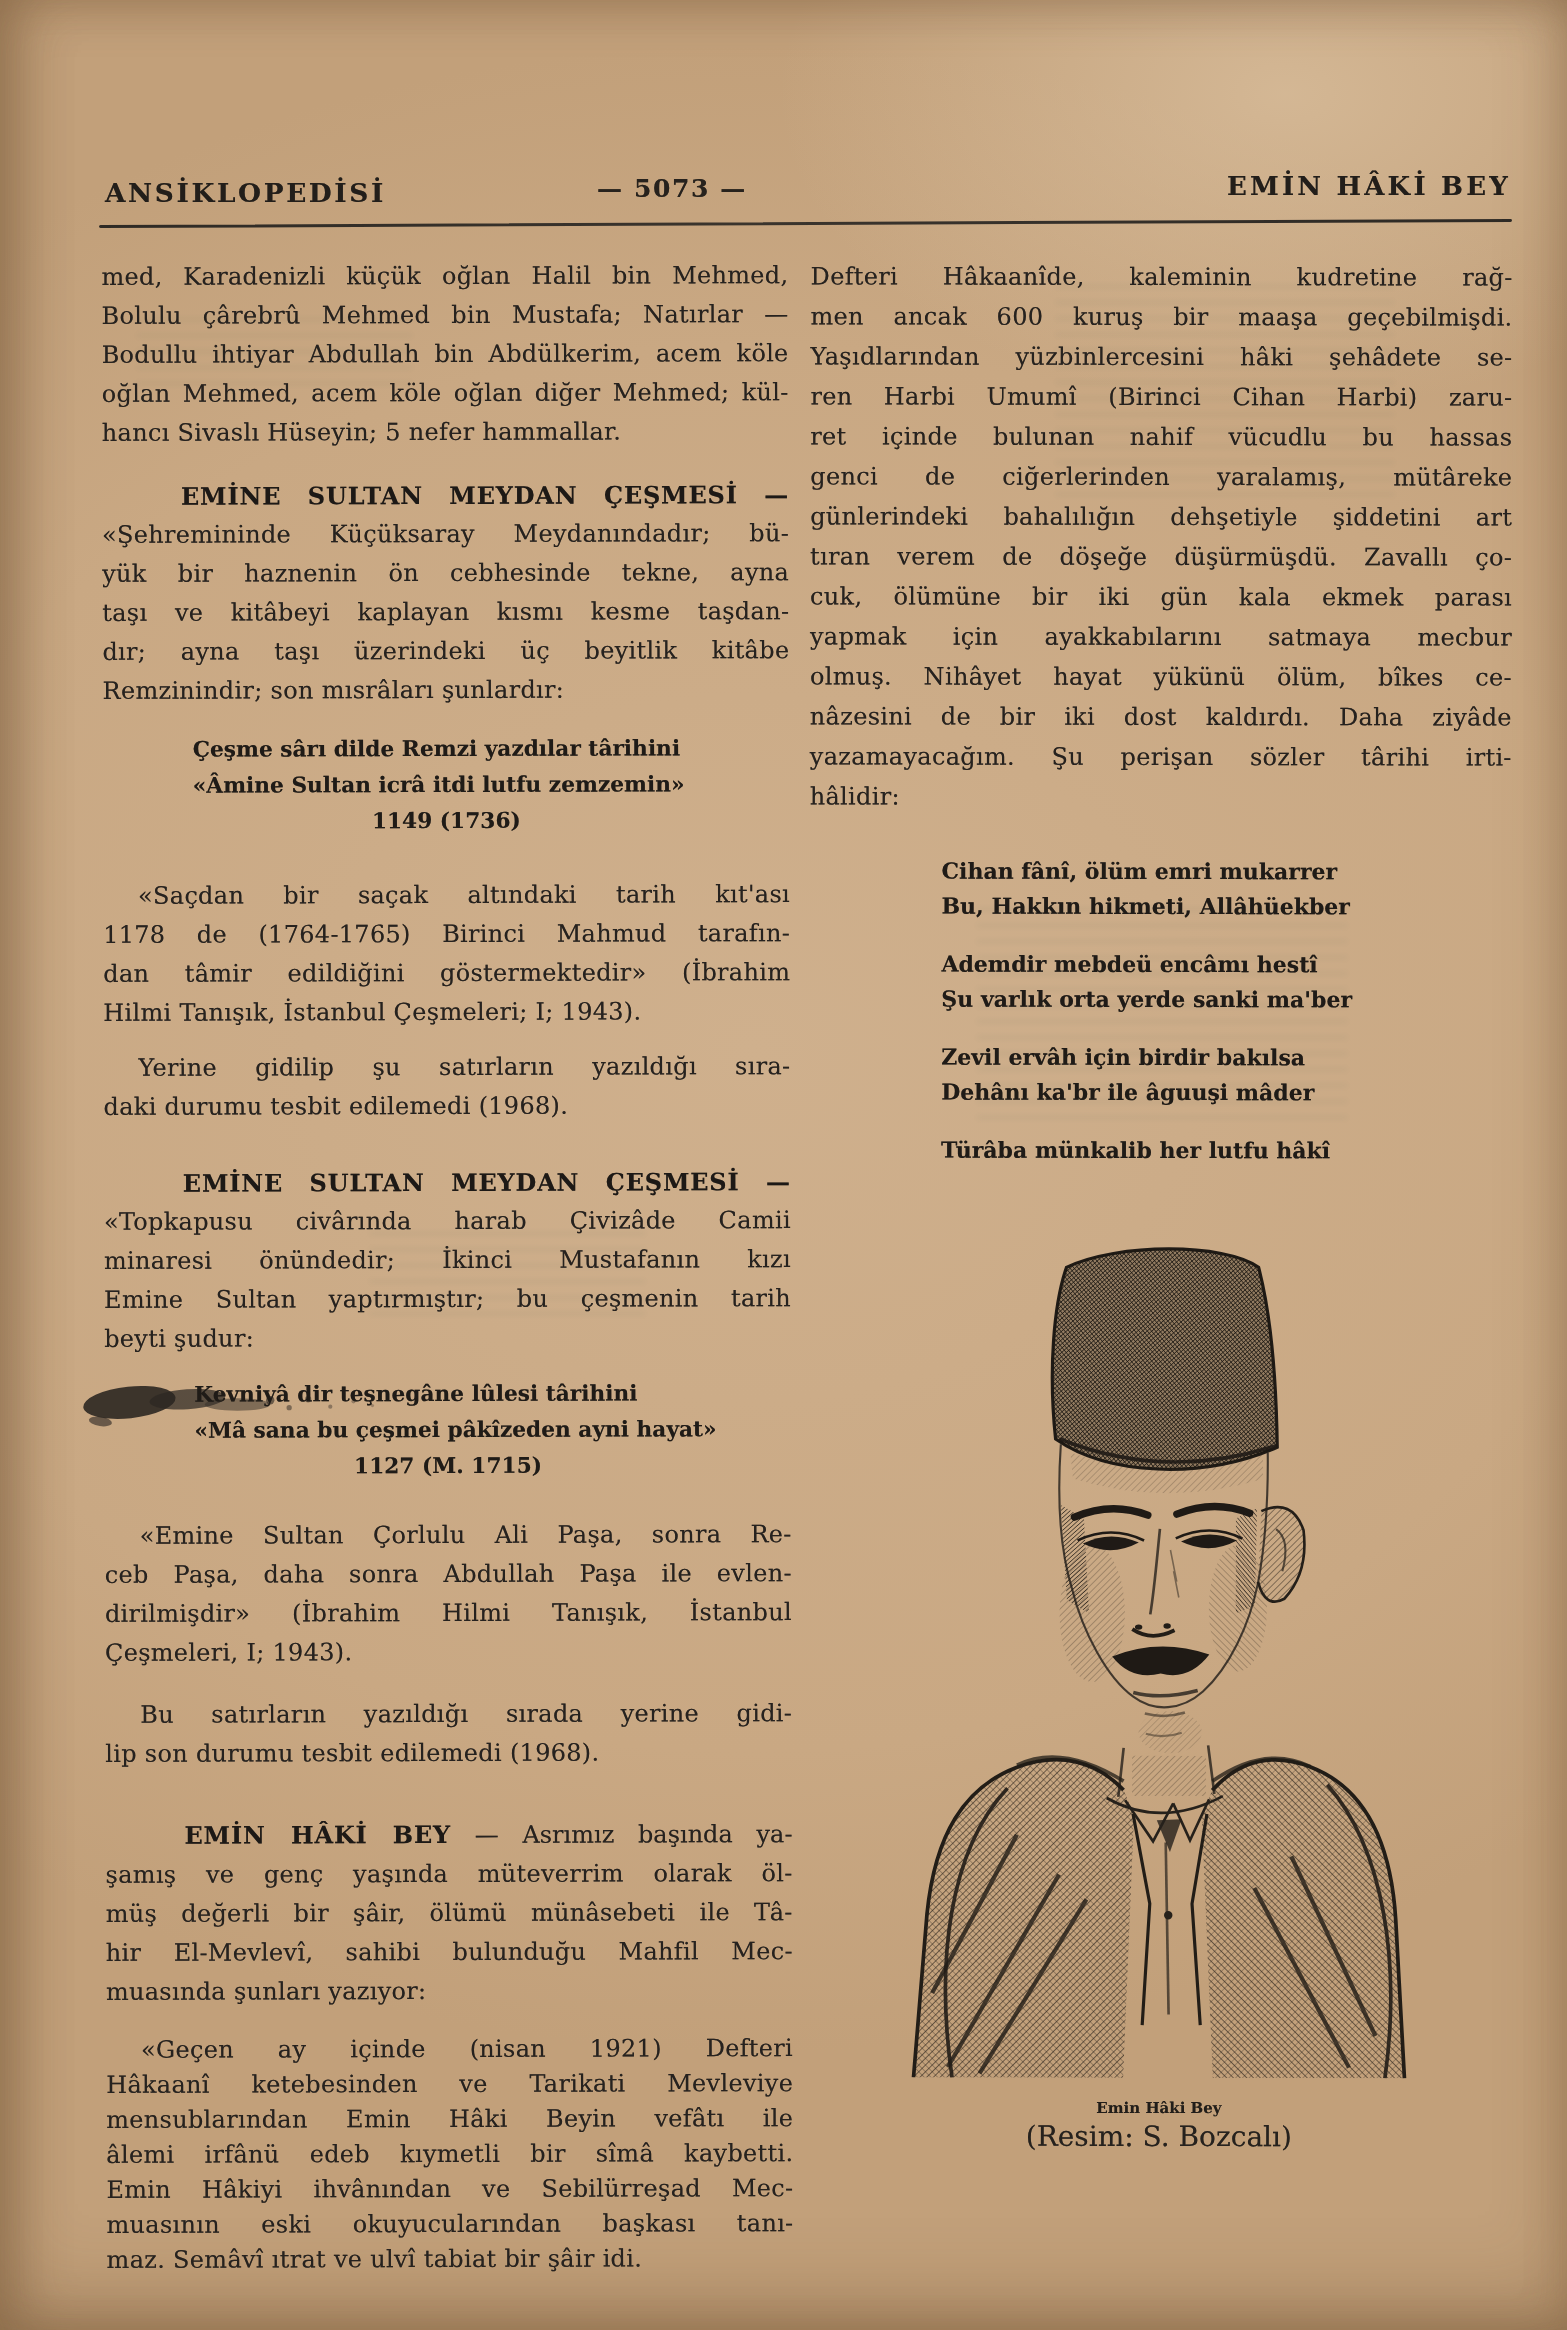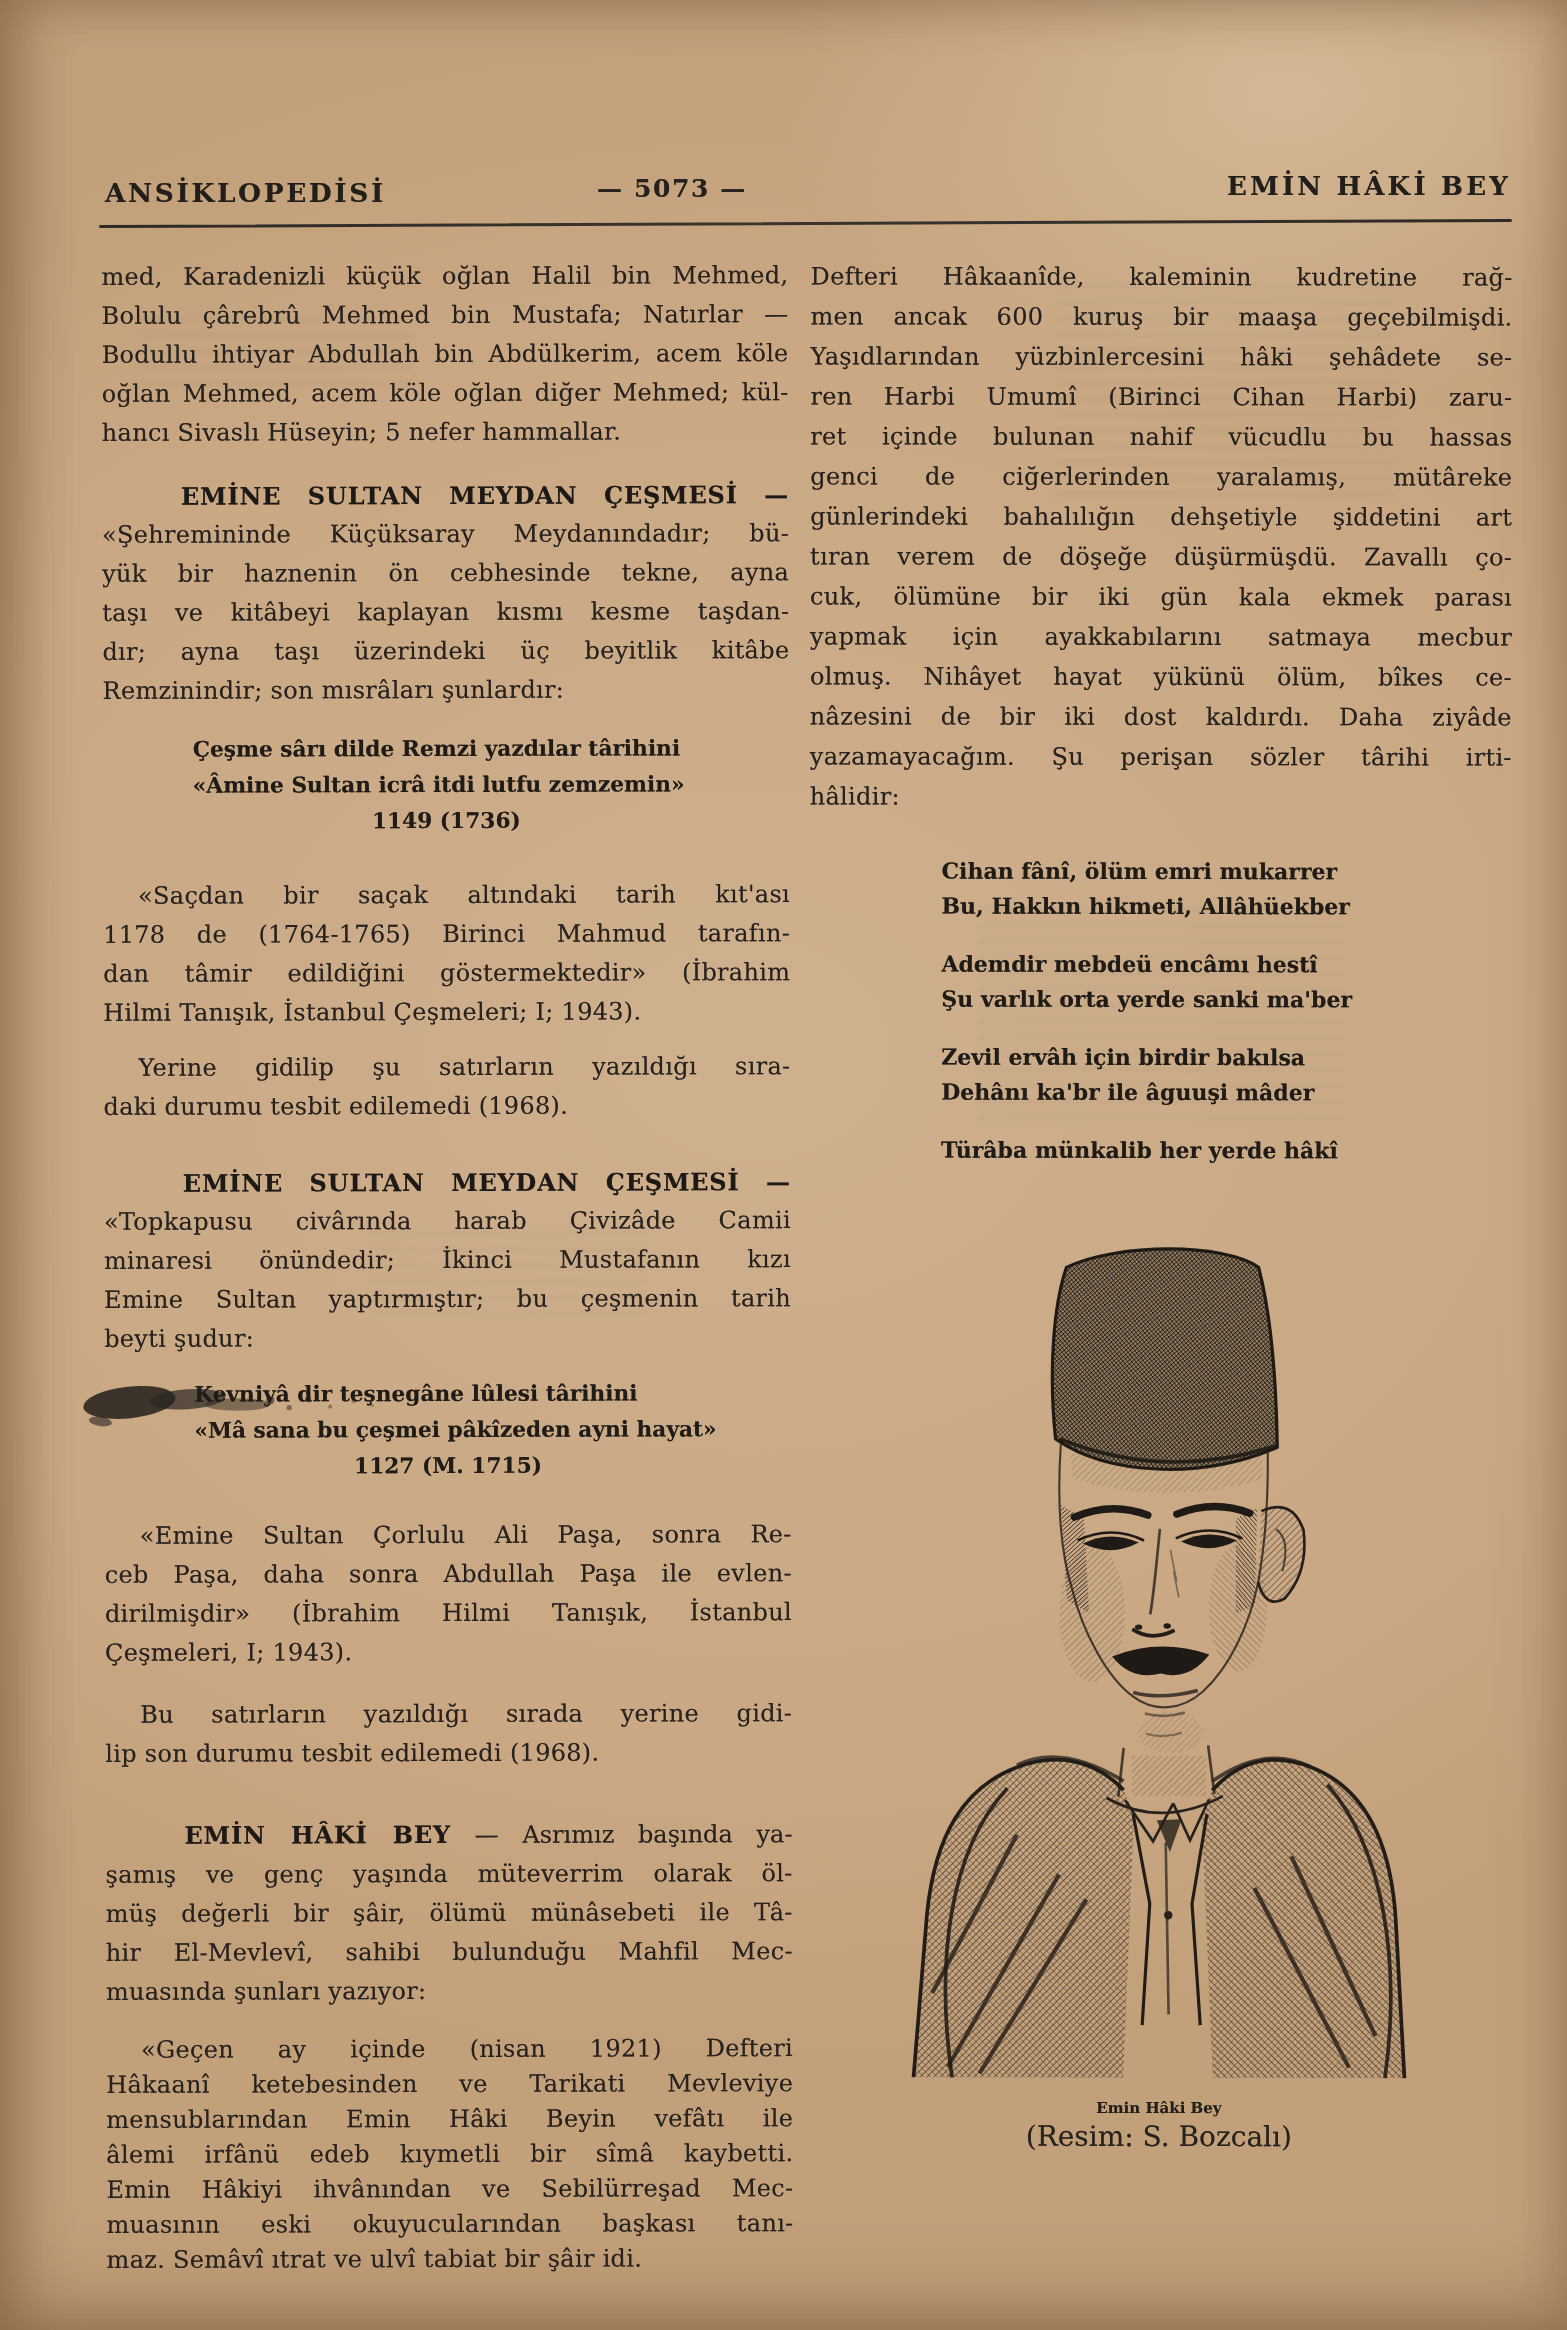--- a/index.html
+++ b/index.html
@@ -204,21 +204,21 @@
         </div>
       <div class="stanza lines">
           <div>Ademdir mebdeü encâmı hestî</div>
           <div>Şu varlık orta yerde sanki ma'ber</div>
         </div>
       <div class="stanza lines">
           <div>Zevil ervâh için birdir bakılsa</div>
           <div>Dehânı ka'br ile âguuşi mâder</div>
         </div>
       <div class="stanza lines">
-          <div>Türâba münkalib her yerde hâkî</div>
+          <div>Türâba münkalib her lutfu hâkî</div>
         </div>
     </div>
 
     <div class="portrait-wrap">
       <svg viewBox="0 0 1040 1640" width="549" height="866" aria-hidden="true">
         <defs>
           <pattern id="d45" width="9" height="9" patternUnits="userSpaceOnUse" patternTransform="rotate(45)">
             <line x1="0" y1="0" x2="0" y2="9" stroke="#262019" stroke-width="2.2"></line>
           </pattern>
           <pattern id="d135" width="9" height="9" patternUnits="userSpaceOnUse" patternTransform="rotate(-45)">

